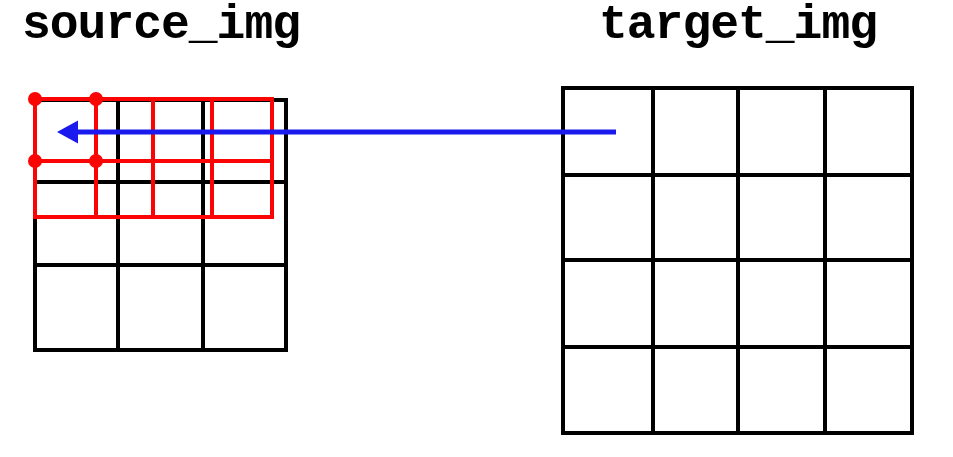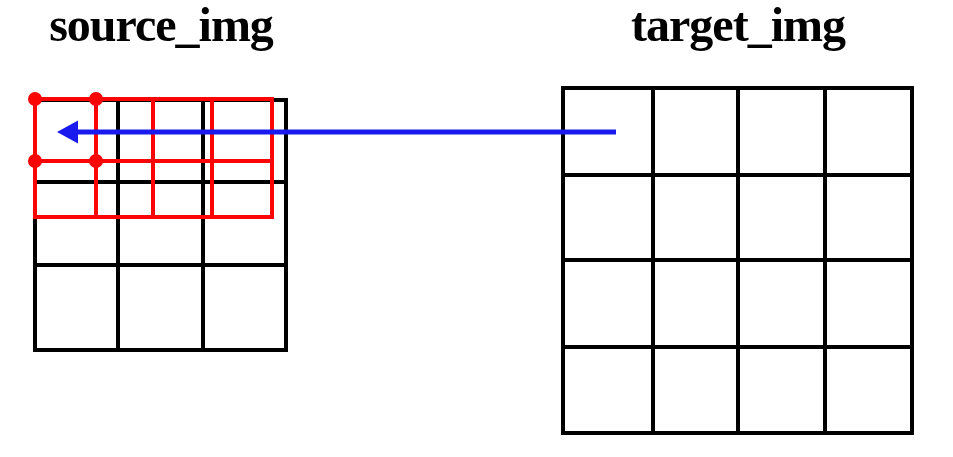--- a/index.html
+++ b/index.html
@@ -6,21 +6,21 @@
     margin: 0;
     padding: 0;
     background: #ffffff;
   }
   .canvas {
     position: relative;
     width: 953px;
     height: 445px;
     background: #ffffff;
     overflow: hidden;
-    font-family: Liberation Serif, serif;
+    font-family: Liberation Mono, monospace;
   }
   .title {
     position: absolute;
     top: -4px;
     font-size: 48px;
     font-weight: 700;
     color: #000000;
     text-align: center;
     letter-spacing: -1px;
     line-height: 58px;

